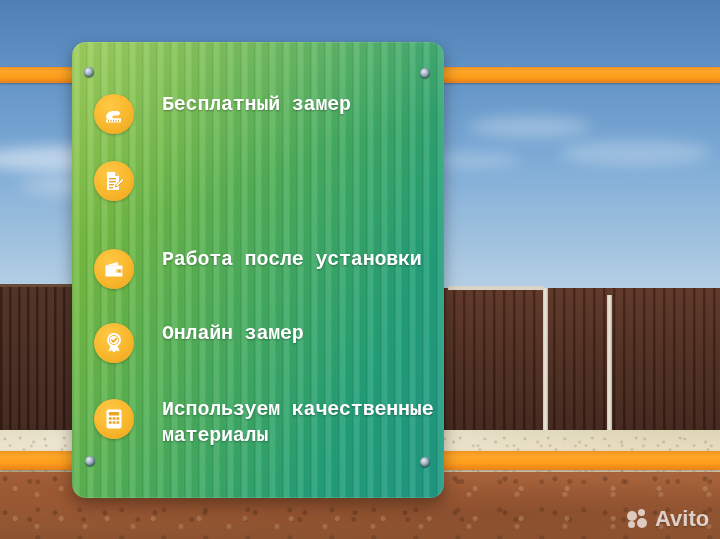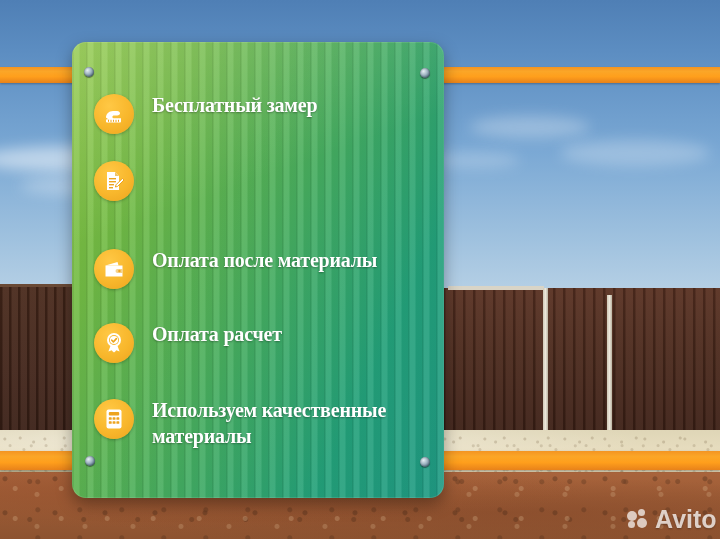--- a/index.html
+++ b/index.html
@@ -150,23 +150,23 @@
   .badge{
     width:40px;height:40px;border-radius:50%;flex:0 0 40px;
     background:radial-gradient(circle at 38% 30%, #ffc845 0%, #f8b72c 55%, #eda41f 100%);
     box-shadow:0 1px 3px rgba(0,0,0,.25);
     display:flex;align-items:center;justify-content:center;
     margin-top:2px;
   }
   .badge svg{display:block;}
 
   .rtext{
-    margin-left:18px;
+    margin-left:28px;
     color:#ffffff;
-    font-family:Liberation Serif, serif;
+    font-family:Liberation Mono, monospace;
     font-weight:bold;
     font-size:20px;
     line-height:26px;
     letter-spacing:-.2px;
     text-shadow:0 1px 2px rgba(0,0,0,.32);
     white-space:pre-line;
     max-width:290px;
   }
 
   
@@ -176,21 +176,21 @@
   }
   .avito-mark{position:relative;width:22px;height:20px;flex:0 0 22px;}
   .avito-mark i{position:absolute;border-radius:50%;background:rgba(255,255,255,.85);display:block;}
   .am1{left:0;top:2px;width:10px;height:10px;}
   .am2{left:11px;top:0;width:7px;height:7px;}
   .am3{left:1px;top:12px;width:7px;height:7px;}
   .am4{left:10px;top:9px;width:10px;height:10px;}
   .avito-word{
     color:rgba(255,255,255,.9);
     font-family:"Liberation Sans", sans-serif;
-    font-weight:bold;font-size:25px;line-height:22px;
+    font-weight:bold;font-size:22px;line-height:22px;
     text-shadow:0 1px 2px rgba(0,0,0,.35);
   }
 </style>
 </head>
 <body>
 
 <div id="stage">
 
   <div class="photo">
     <div class="sky"></div>
@@ -265,35 +265,35 @@
 
     <div class="row r3">
       <div class="badge">
         <svg width="24" height="24" viewBox="0 0 24 24" aria-hidden="true">
           <path d="M3.5 8.5h17v11h-17z" fill="#fff"></path>
           <path d="M3.5 8.5l12-3.6 1 3.6z" fill="#fff"></path>
           <path d="M15.5 12h5.5v4h-5.5a2 2 0 0 1 0-4z" fill="#f6d289"></path>
           <circle cx="17.4" cy="14" r="1.2" fill="#eda41f"></circle>
         </svg>
       </div>
-      <div class="rtext">Оплата после материалы</div>
+      <div class="rtext">Работа после установки</div>
     </div>
 
     <div class="row r4">
       <div class="badge">
         <svg width="24" height="24" viewBox="0 0 24 24" aria-hidden="true">
           <path d="M8.6 14.5l-2.2 6 3.3-1.3 1.9 2.3 2.3-6.2z" fill="#fff"></path>
           <path d="M15.4 14.5l2.2 6-3.3-1.3-1.9 2.3-2.3-6.2z" fill="#fff"></path>
           <circle cx="12" cy="9" r="7" fill="#fff"></circle>
           <circle cx="12" cy="9" r="5" fill="#f8b72c"></circle>
           <circle cx="12" cy="9" r="4.1" fill="#fff"></circle>
           <path d="M9.8 9.2l1.6 1.7 3-3.3" stroke="#eda41f" stroke-width="1.6" fill="none" stroke-linecap="round" stroke-linejoin="round"></path>
         </svg>
       </div>
-      <div class="rtext">Оплата расчет</div>
+      <div class="rtext">Онлайн замер</div>
     </div>
 
     <div class="row r5">
       <div class="badge">
         <svg width="24" height="24" viewBox="0 0 24 24" aria-hidden="true">
           <rect x="4.5" y="2.5" width="15" height="19" rx="2" fill="#fff"></rect>
           <rect x="6.8" y="5" width="10.4" height="3.6" rx="1" fill="#eda41f"></rect>
           <rect x="6.8" y="10.3" width="2.9" height="2.5" rx=".6" fill="#eda41f"></rect>
           <rect x="10.6" y="10.3" width="2.9" height="2.5" rx=".6" fill="#eda41f"></rect>
           <rect x="14.4" y="10.3" width="2.9" height="2.5" rx=".6" fill="#eda41f"></rect>

